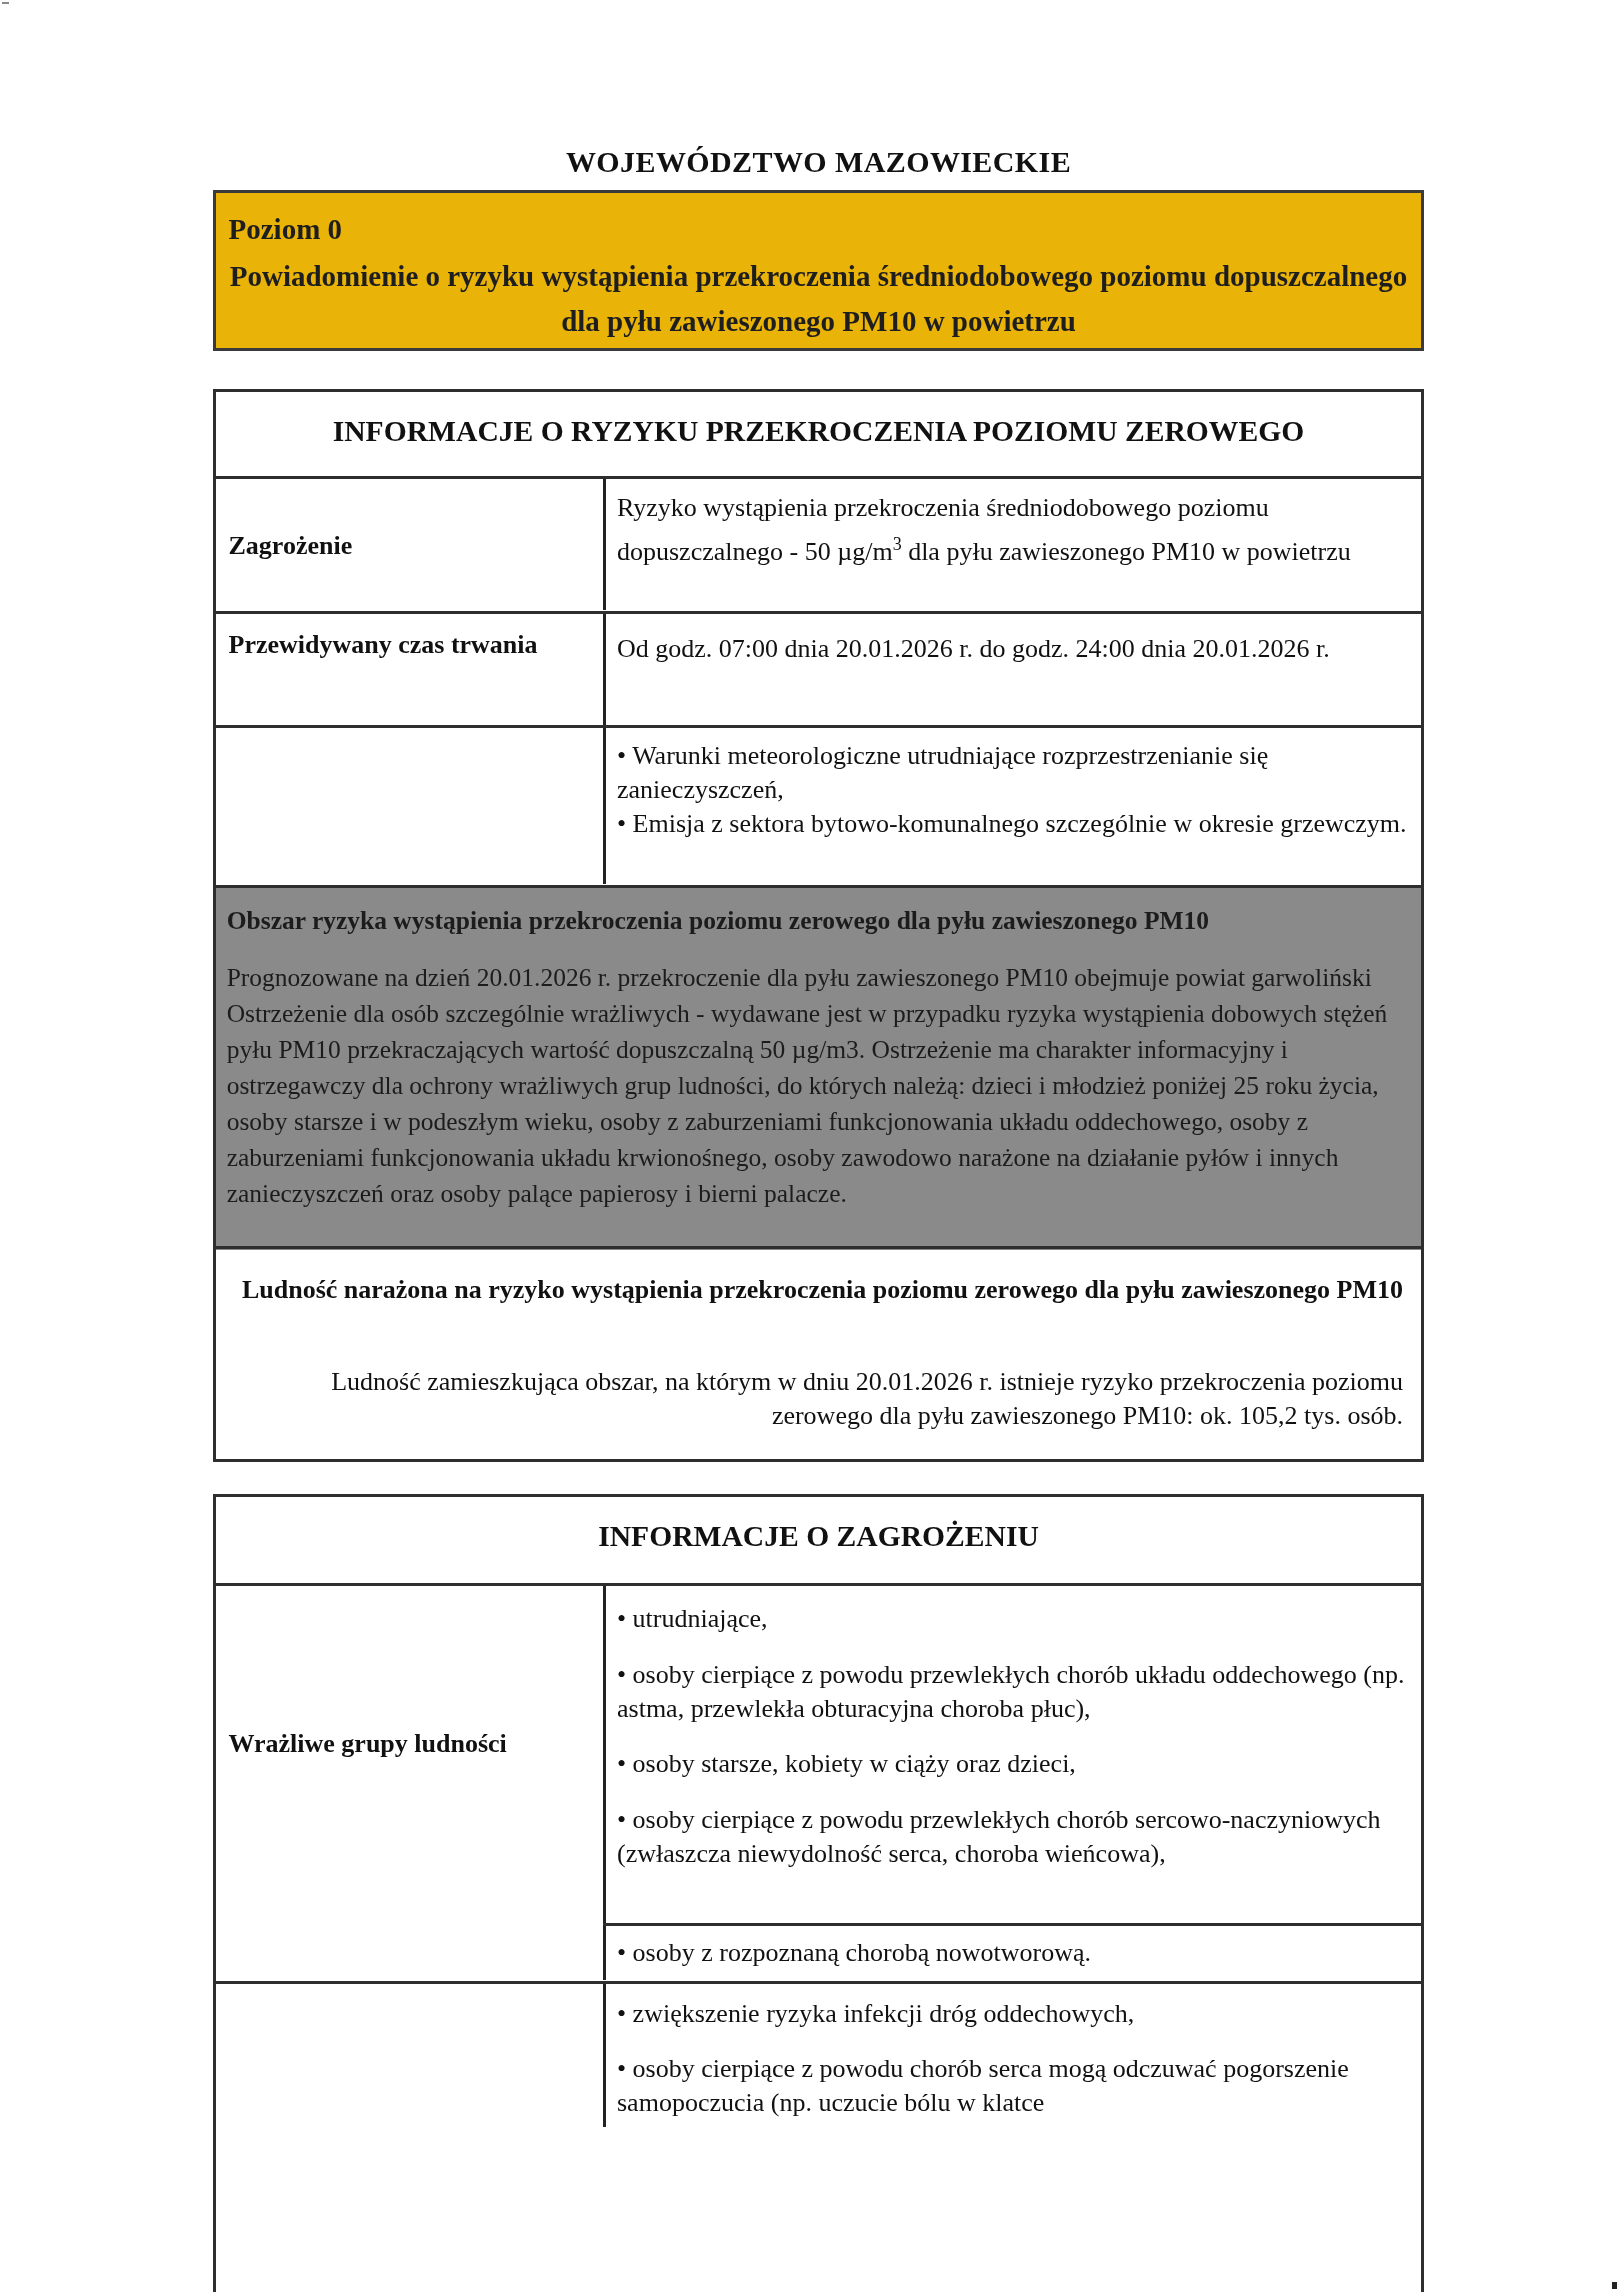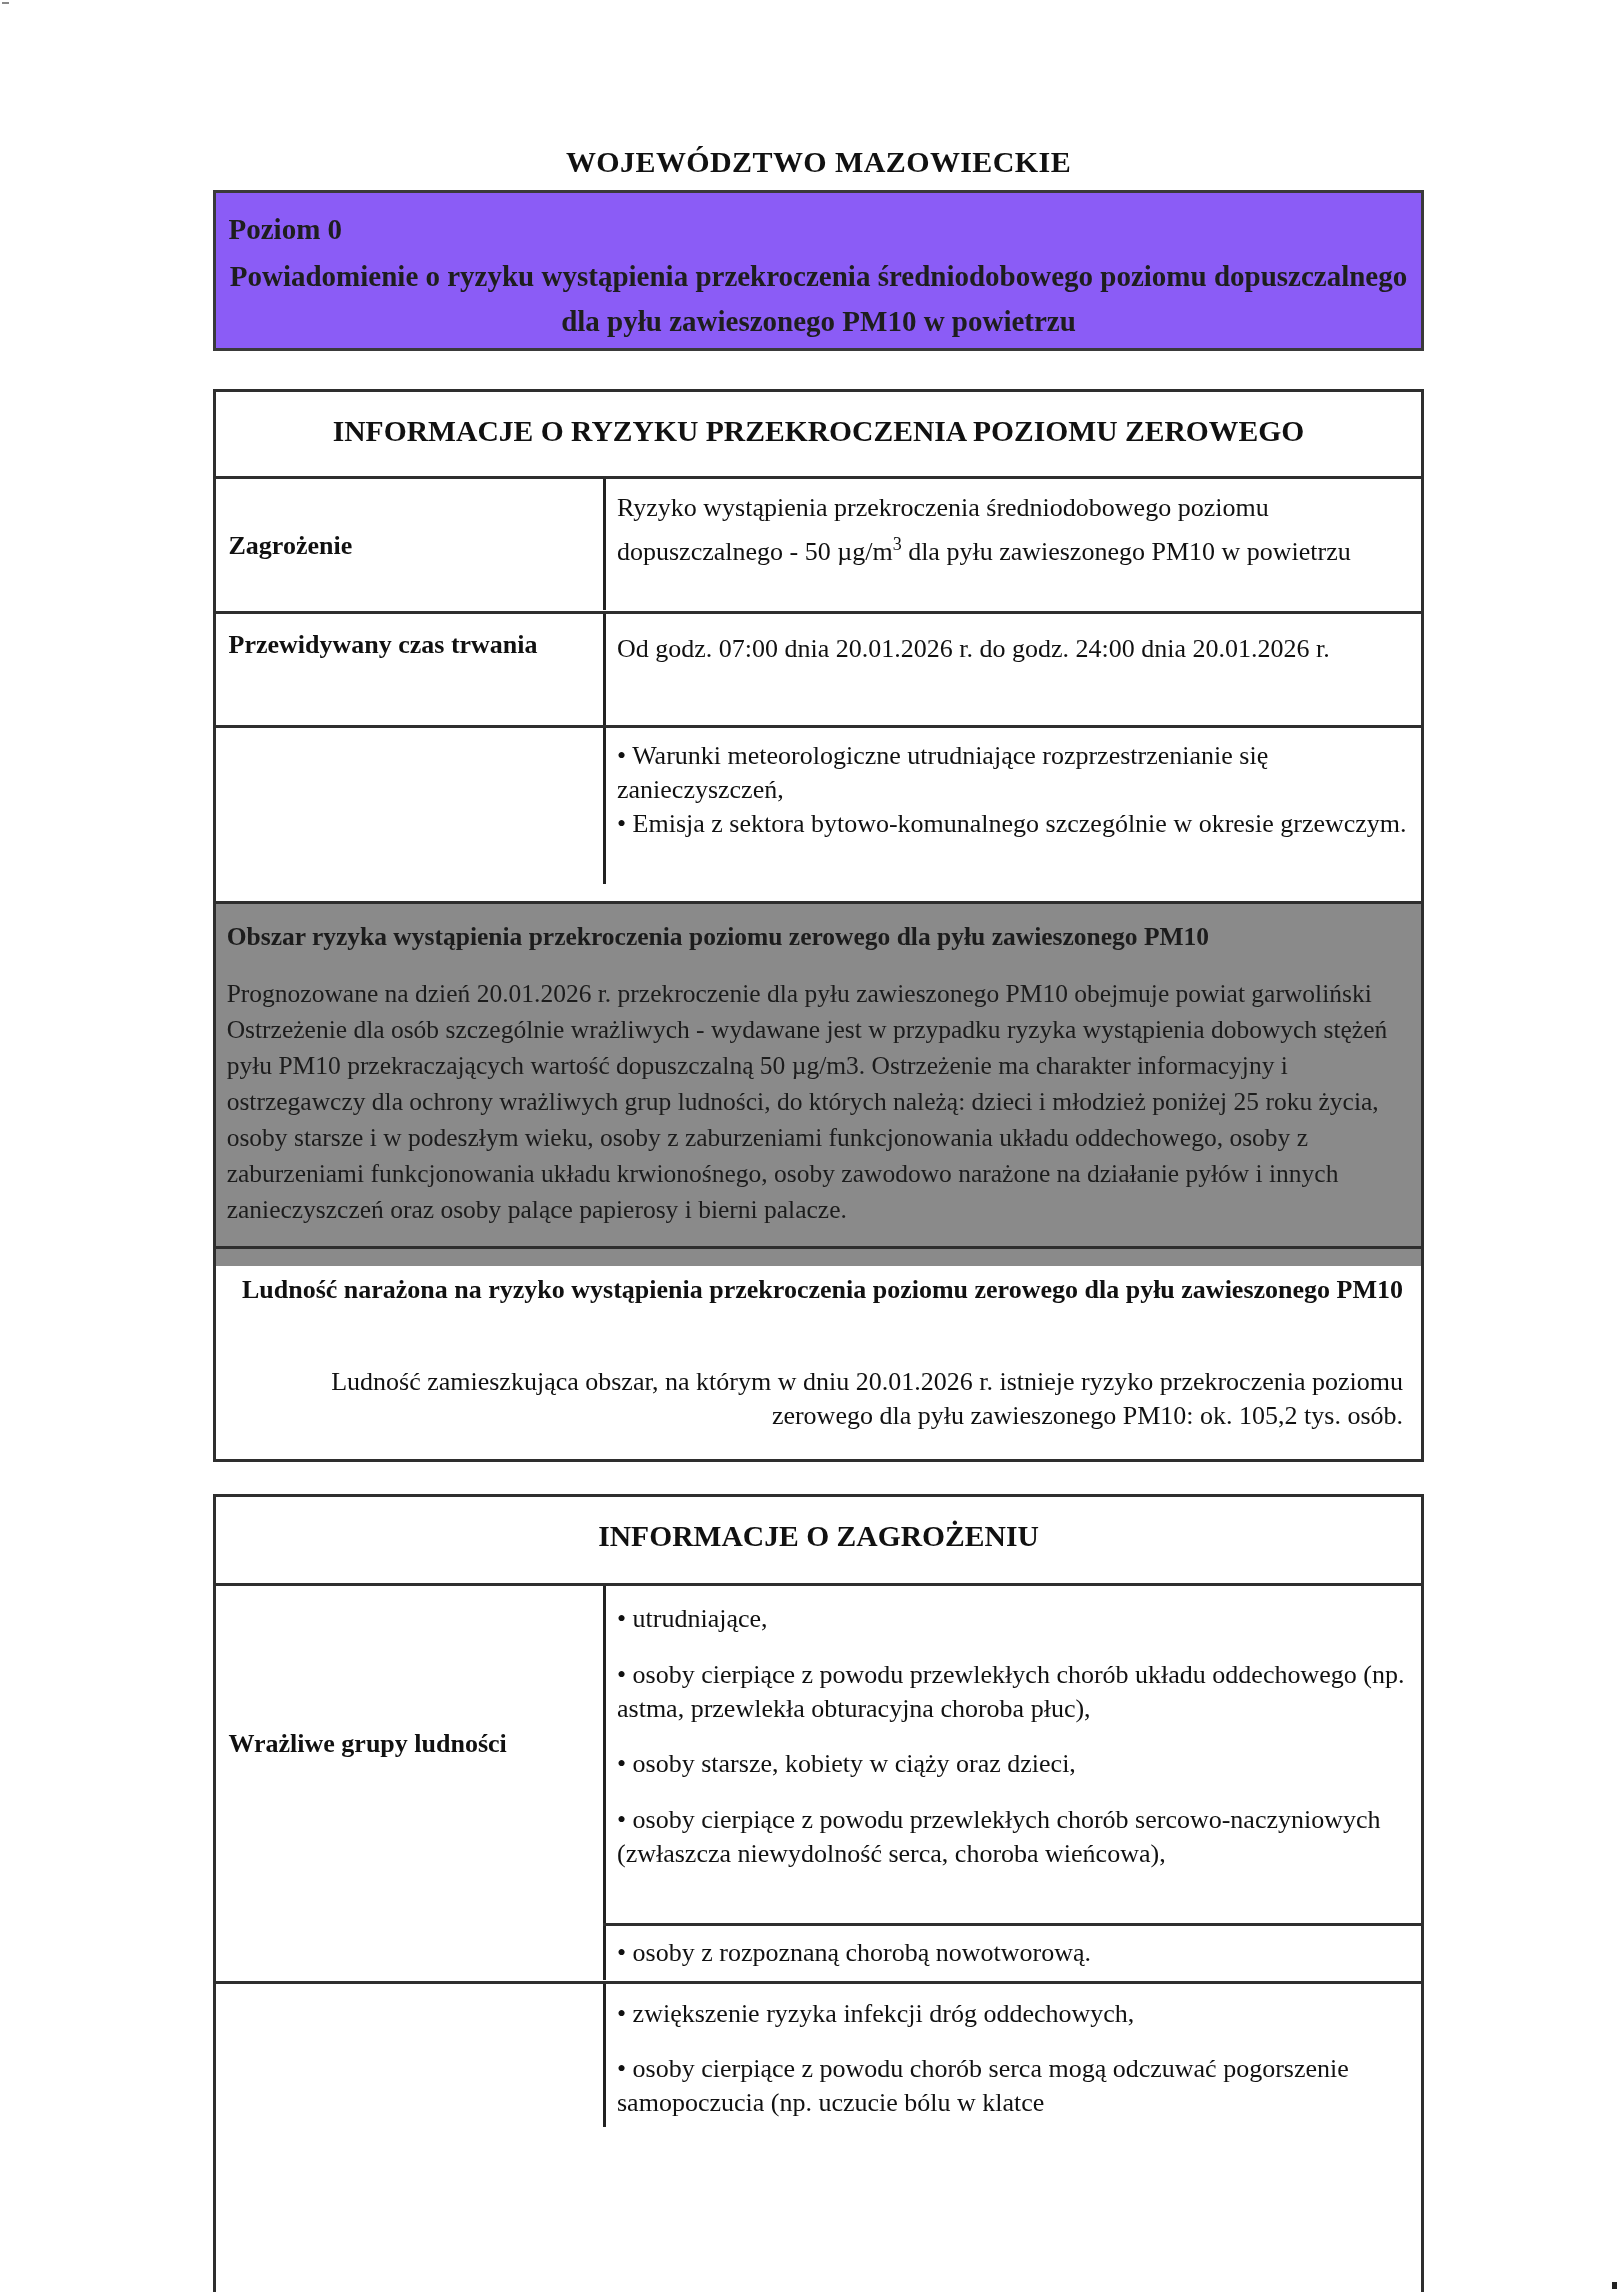--- a/index.html
+++ b/index.html
@@ -9,21 +9,21 @@
   }
   .scan-mark-tl { position: absolute; left: 1.8px; top: 1.8px; width: 7.2px; height: 2.7px; background: #888; }
   .scan-mark-br { position: absolute; left: 1612px; top: 2282px; width: 4.5px; height: 7.2px; background: #222; }
 
   .region-title {
     position: absolute; left: 213px; width: 1211px; top: 145px; text-align: center;
     font-weight: bold; font-size: 30px; letter-spacing: 0.4px;
   }
   .level-box {
     position: absolute; left: 213px; top: 190px; width: 1211px; height: 161px;
-    box-sizing: border-box; border: 3.6px solid #3a3a3a; background: #8b5cf6;
+    box-sizing: border-box; border: 3.6px solid #3a3a3a; background: #eab308;
     color: #1e1e1e; font-weight: bold;
   }
   .level-label { position: absolute; left: 12.5px; top: 19.7px; font-size: 29px; }
   .level-desc { position: absolute; left: 9px; right: 9px; top: 61px; text-align: center; font-size: 29px; line-height: 45px; }
 
   .table { position: absolute; left: 213px; width: 1211px; box-sizing: border-box; border: 3.6px solid #2e2e2e; background: #fff; }
   .t1 { top: 389px; height: 1073px; }
   .t2 { top: 1494px; height: 806px; border-bottom: none; }
 
   .row { position: absolute; left: 0; right: 0; box-sizing: border-box; }
@@ -77,21 +77,21 @@
   </div>
 
   <div class="row hline" style="top:333px;height:159px;">
     <div class="vline" style="top:0;height:156px;"></div>
     <div class="cell-value" style="top:10.7px;">
       <span class="bullet bullet-tight">• Warunki meteorologiczne utrudniające rozprzestrzenianie się zanieczyszczeń,</span>
       <span class="bullet bullet-tight">• Emisja z sektora bytowo-komunalnego szczególnie w okresie grzewczym.</span>
     </div>
   </div>
 
-  <div class="gray-block hline" style="top:493px;height:362px;margin-top:16px;">
+  <div class="gray-block hline" style="top:493px;height:362px;">
     <div class="gray-title">Obszar ryzyka wystąpienia przekroczenia poziomu zerowego dla pyłu zawieszonego PM10</div>
     <div class="gray-text">Prognozowane na dzień 20.01.2026 r. przekroczenie dla pyłu zawieszonego PM10 obejmuje powiat garwoliński Ostrzeżenie dla osób szczególnie wrażliwych - wydawane jest w przypadku ryzyka wystąpienia dobowych stężeń pyłu PM10 przekraczających wartość dopuszczalną 50 µg/m3. Ostrzeżenie ma charakter informacyjny i ostrzegawczy dla ochrony wrażliwych grup ludności, do których należą: dzieci i młodzież poniżej 25 roku życia, osoby starsze i w podeszłym wieku, osoby z zaburzeniami funkcjonowania układu oddechowego, osoby z zaburzeniami funkcjonowania układu krwionośnego, osoby zawodowo narażone na działanie pyłów i innych zanieczyszczeń oraz osoby palące papierosy i bierni palacze.</div>
   </div>
 
   <div class="row hline" style="top:854px;height:215px;text-align:right;">
     <div class="pop-title">Ludność narażona na ryzyko wystąpienia przekroczenia poziomu zerowego dla pyłu zawieszonego PM10</div>
     <div class="pop-text">Ludność zamieszkująca obszar, na którym w dniu 20.01.2026 r. istnieje ryzyko przekroczenia poziomu zerowego dla pyłu zawieszonego PM10: ok. 105,2 tys. osób.</div>
   </div>
 </div>
 

